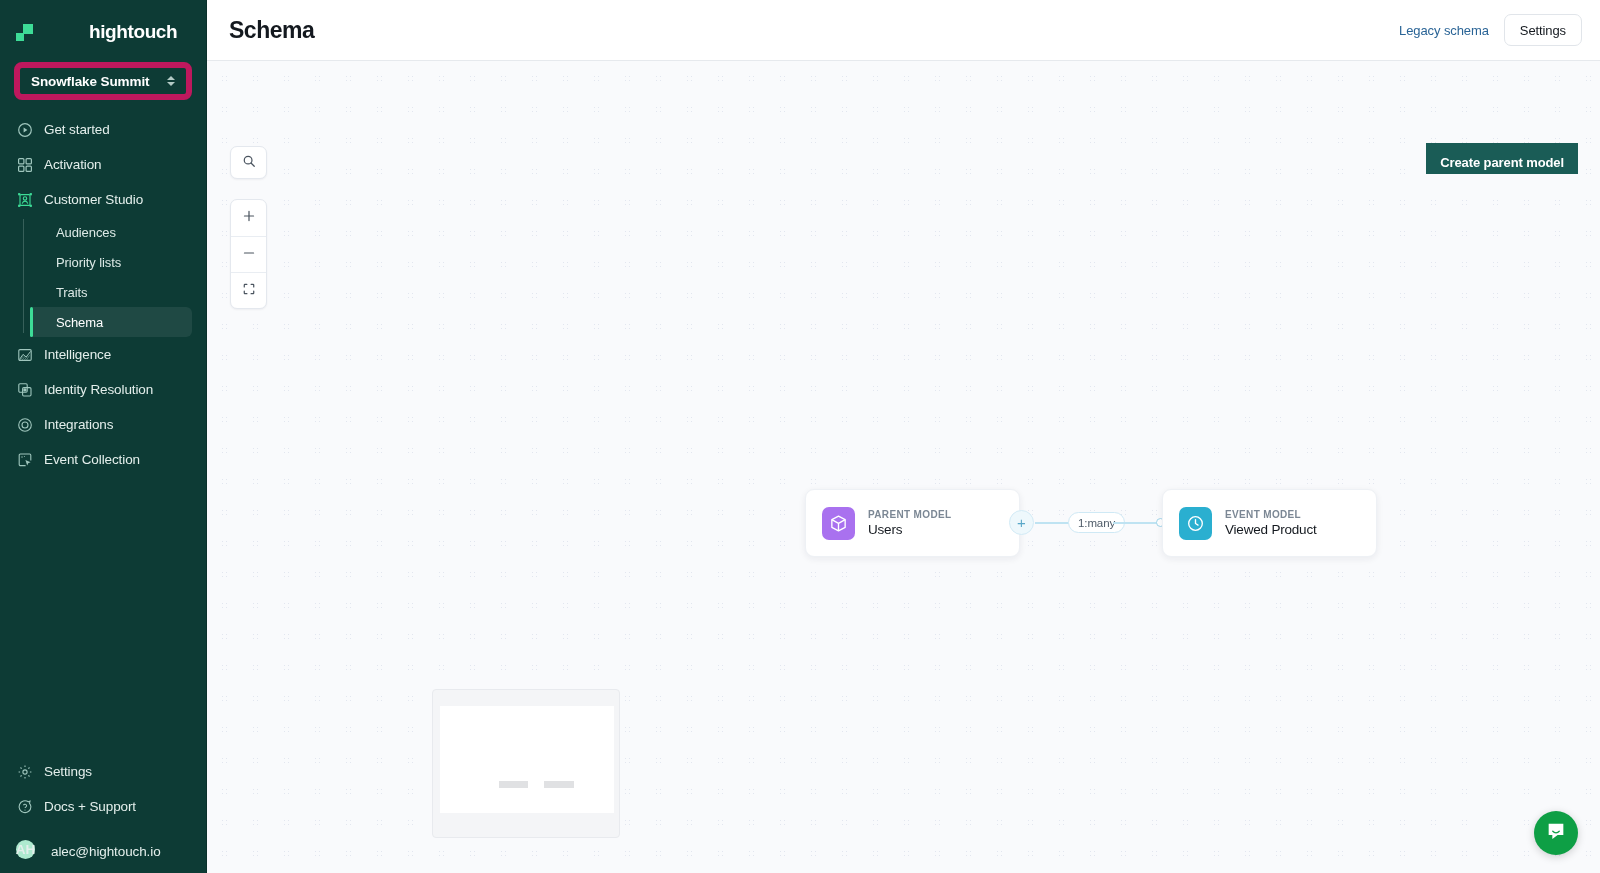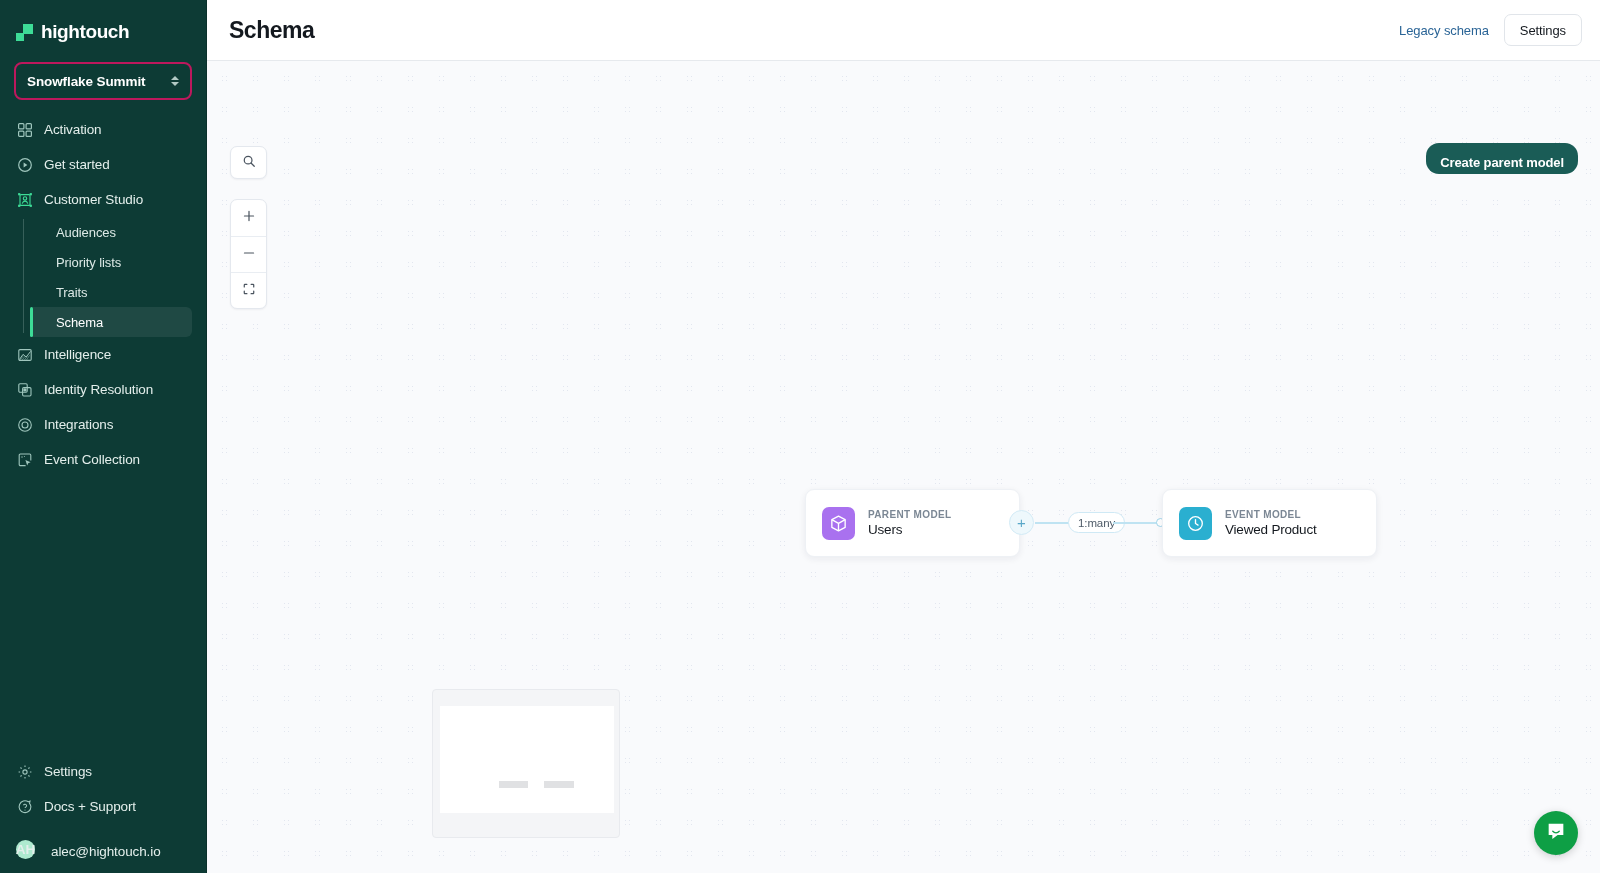--- a/index.html
+++ b/index.html
@@ -17,25 +17,25 @@
     background:#0d3b35;
     display:flex; flex-direction:column;
     flex-shrink:0; position:relative;
     border-right:1px solid #0a302b;
   }
   .logo-row { display:flex; align-items:center; gap:8px; padding:16px 0 0 16px; height:48px; }
   .logo-mark { width:17px; height:17px; position:relative; flex-shrink:0; }
   .logo-mark i { position:absolute; display:block; background:#3ddc97; }
   .logo-mark i.a { width:8px; height:8px; left:0; bottom:0; }
   .logo-mark i.b { width:10px; height:10px; right:0; top:0; }
-  .logo-text { color:#fff; font-size:19px; font-weight:700; letter-spacing:-0.4px; }
+  .logo-text { color:#fff; font-size:19px; font-weight:700; letter-spacing:-0.4px;margin-left:48px; }
 
   .ws-select {
     margin:14px 14px 0 14px; height:38px;
-    border:2px solid #be185d; border-radius:8px;
+    border:6px solid #be185d; border-radius:8px;
     display:flex; align-items:center; justify-content:space-between;
     padding:0 11px; cursor:pointer;
   }
   .ws-select span { color:#fff; font-size:13.5px; font-weight:600; letter-spacing:-0.1px; }
   .chev { display:flex; flex-direction:column; gap:2px; align-items:center; opacity:.85; }
   .chev b { display:block; width:0; height:0; border-left:4px solid transparent; border-right:4px solid transparent; }
   .chev b.up { border-bottom:4px solid #cfe3df; }
   .chev b.dn { border-top:4px solid #cfe3df; }
 
   .nav { margin-top:12px; flex:1; }
@@ -121,21 +121,21 @@
   .ctrl-search { top:85px; width:37px; height:33px; display:flex; align-items:center; justify-content:center; cursor:pointer; }
   .ctrl-zoom { top:138px; width:37px; overflow:hidden; }
   .zbtn {
     height:36px; display:flex; align-items:center; justify-content:center;
     cursor:pointer; color:#4a545f;
   }
   .zbtn + .zbtn { border-top:1px solid #e9edf2; }
 
   .create-btn {
     position:absolute; right:22px; top:82px;
-    height:31px; padding:12px 14px; border:none; border-radius:13px;
+    height:31px; padding:12px 14px; border:none; border-radius:0;
     background:#1a5c56; color:#fff; font-size:13px; font-weight:600;
     cursor:pointer; letter-spacing:-0.1px;
     font-family:"Liberation Sans", sans-serif;
   }
 
   
   .flow { position:absolute; left:0; top:4px; width:100%; height:100%; }
 
   .node {
     position:absolute; background:#fff;
@@ -215,37 +215,37 @@
           <b class="up"></b>
           <b class="dn"></b>
         </span>
     </div>
 
     <nav class="nav">
 
       <div class="nav-item">
         <span class="nav-ico">
           <svg width="16" height="16" viewBox="0 0 16 16" fill="none" stroke="#9fc6bd" stroke-width="1.2">
+            <circle cx="8" cy="8" r="6.3"></circle>
+              <path d="M6.6 5.5 L10.4 8 L6.6 10.5 Z" fill="#9fc6bd" stroke="none"></path>
+          </svg>
+        </span>
+        <span>Get started</span>
+      </div>
+
+      <div class="nav-item">
+        <span class="nav-ico">
+          <svg width="16" height="16" viewBox="0 0 16 16" fill="none" stroke="#9fc6bd" stroke-width="1.2">
             <rect x="1.6" y="1.6" width="5.3" height="5.3" rx="1"></rect>
             <rect x="9.1" y="1.6" width="5.3" height="5.3" rx="1"></rect>
             <rect x="1.6" y="9.1" width="5.3" height="5.3" rx="1"></rect>
             <rect x="9.1" y="9.1" width="5.3" height="5.3" rx="1"></rect>
           </svg>
         </span>
         <span>Activation</span>
-      </div>
-
-      <div class="nav-item">
-        <span class="nav-ico">
-          <svg width="16" height="16" viewBox="0 0 16 16" fill="none" stroke="#9fc6bd" stroke-width="1.2">
-            <circle cx="8" cy="8" r="6.3"></circle>
-              <path d="M6.6 5.5 L10.4 8 L6.6 10.5 Z" fill="#9fc6bd" stroke="none"></path>
-          </svg>
-        </span>
-        <span>Get started</span>
       </div>
 
       <div class="nav-item">
         <span class="nav-ico">
           <svg width="16" height="16" viewBox="0 0 16 16" fill="none" stroke="#3ddc97" stroke-width="1.1">
             <rect x="3" y="2.6" width="10" height="10.8" rx="1"></rect>
             <circle cx="8" cy="6.4" r="1.7"></circle>
               <path d="M5.2 11.6c.5-1.7 1.6-2.5 2.8-2.5s2.3.8 2.8 2.5"></path>
             <rect x="1.1" y="1.1" width="2.2" height="2.2" fill="#3ddc97" stroke="none"></rect>
             <rect x="12.7" y="1.1" width="2.2" height="2.2" fill="#3ddc97" stroke="none"></rect>

